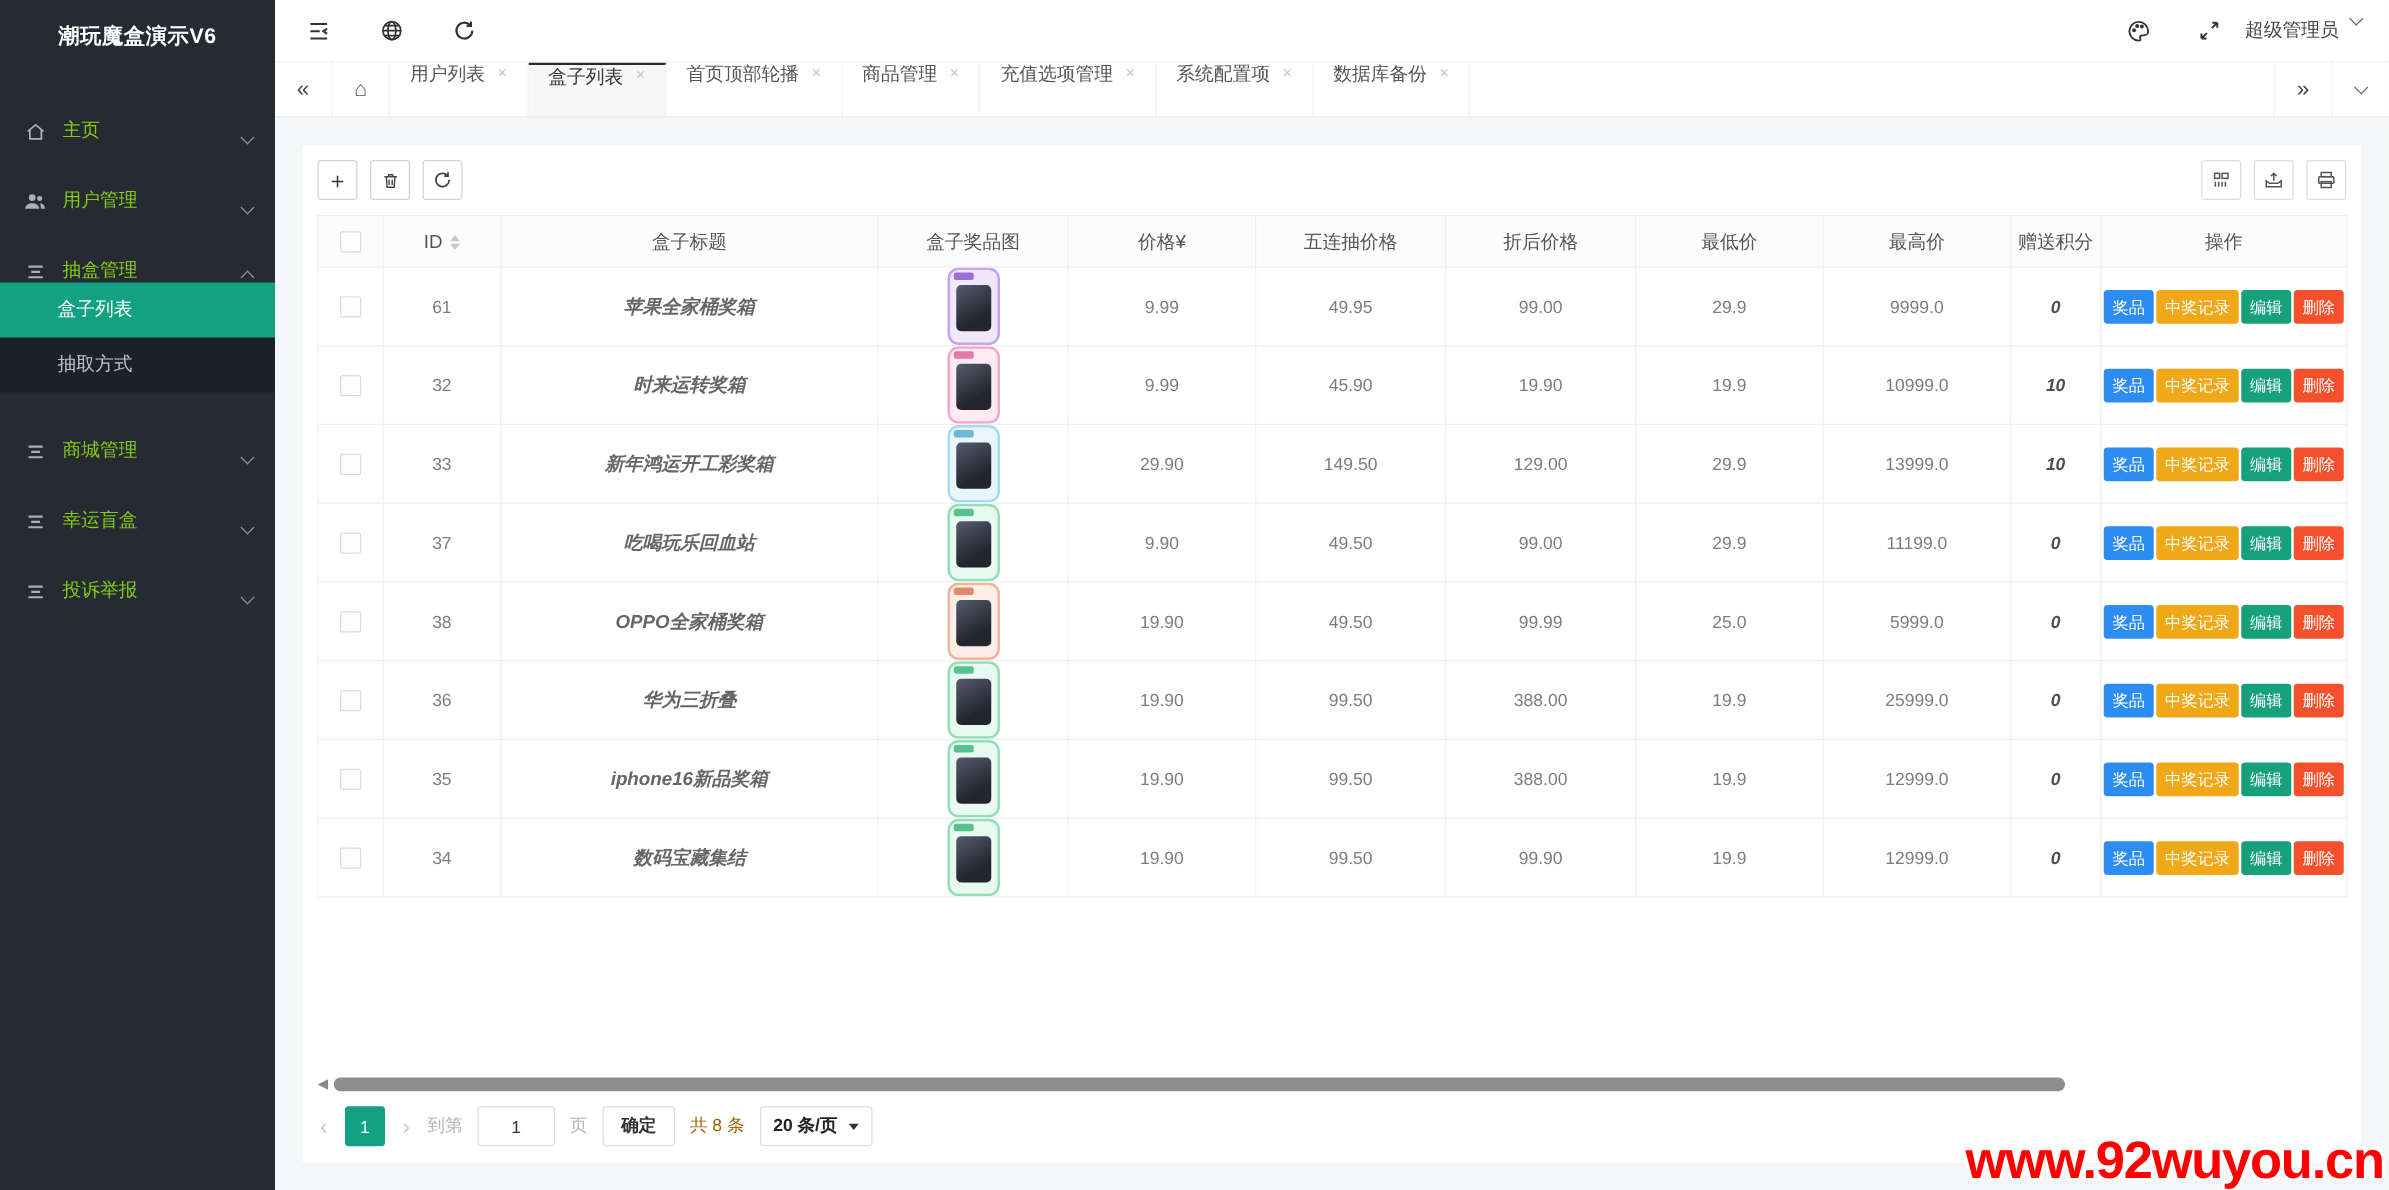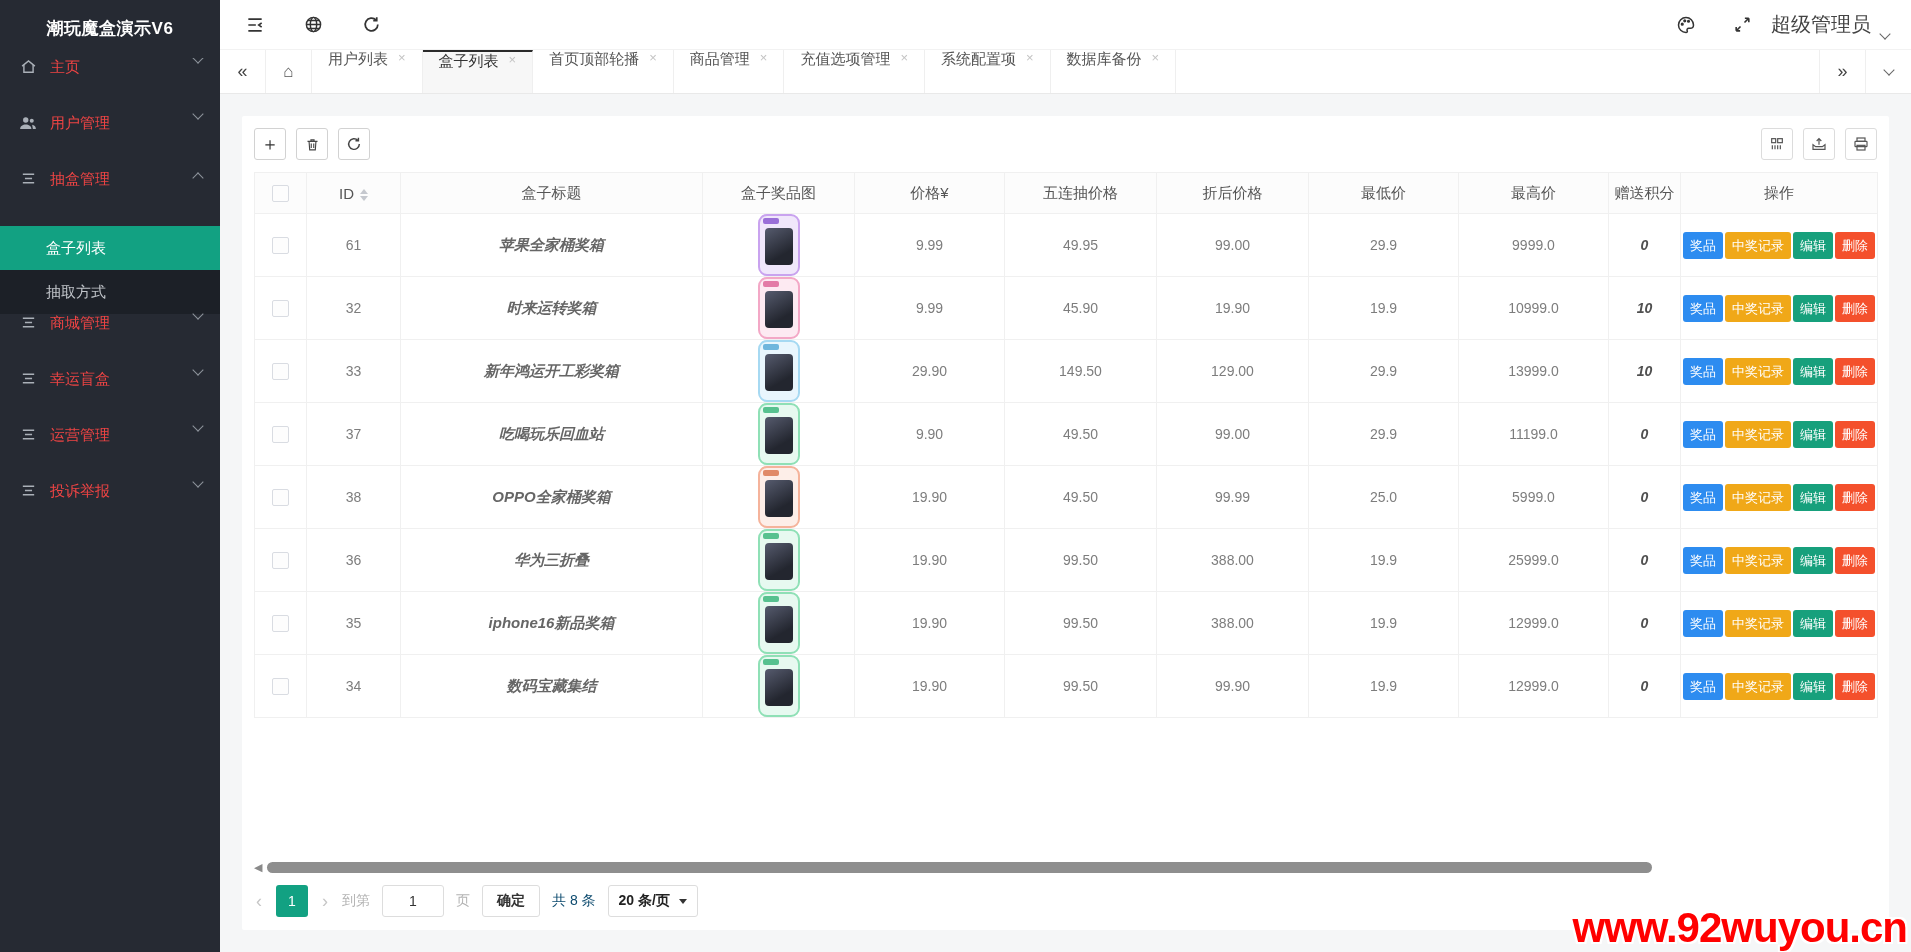--- a/index.html
+++ b/index.html
@@ -4,37 +4,37 @@
 <style>
   *{margin:0;padding:0;box-sizing:border-box}
   html,body{width:1911px;height:952px;overflow:hidden}
   body{font-family:"Liberation Sans","DejaVu Sans",sans-serif;background:#f5f6f7;position:relative}
   .app{display:flex;height:100%}
 
   
   .sidebar{width:220px;background:#262a33;flex-shrink:0;display:flex;flex-direction:column;color:#bfc3c9}
   .logo{height:58px;line-height:58px;text-align:center;color:#fff;font-size:17px;font-weight:bold;letter-spacing:.5px}
   .menu{flex:1;overflow:hidden}
-  .menu-item{height:56px;display:flex;align-items:flex-start;padding:0 18px;font-size:15px;cursor:pointer;color:#ef4444}
+  .menu-item{height:56px;display:flex;align-items:flex-end;padding:0 18px;font-size:15px;cursor:pointer;color:#84cc16}
   .mi-icon{width:20px;margin-right:12px;display:flex;align-items:center;justify-content:center;color:#aab0b8;font-size:16px}
   .mi-icon svg{display:block}
   .mi-label{flex:1}
   .chev{width:8px;height:8px;border-right:1.6px solid #8e949c;border-bottom:1.6px solid #8e949c;transform:rotate(45deg);margin-top:-4px}
   .chev.up{transform:rotate(-135deg);margin-top:4px}
   .submenu{background:#1c2027}
   .sub-item{height:44px;line-height:44px;padding-left:46px;font-size:15px;color:#c0c4c9;cursor:pointer}
   .sub-item.active{background:#12a182;color:#fff}
 
   
   .main{flex:1;display:flex;flex-direction:column;min-width:0}
   .topbar{height:50px;background:#fff;display:flex;align-items:center;padding:0 22px;border-bottom:1px solid #f2f2f2}
   .tb-icon{width:26px;height:26px;display:flex;align-items:center;justify-content:center;color:#333;margin-right:32px;cursor:pointer}
   .tb-right{margin-left:auto;display:flex;align-items:center}
   .tb-right .tb-icon{margin-right:0;margin-left:30px}
-  .userbox{display:flex;align-items:flex-end;margin-left:16px;color:#444;font-size:20px;cursor:pointer}
+  .userbox{display:flex;align-items:flex-start;margin-left:16px;color:#444;font-size:15px;cursor:pointer}
   .userbox .chev{border-color:#666;margin-left:10px}
 
   
   .tabbar{height:44px;background:#fff;display:flex;align-items:stretch;border-bottom:1px solid #e9e9e9}
   .tabbtn{width:46px;display:flex;align-items:center;justify-content:center;color:#444;font-size:18px;border-right:1px solid #efefef;cursor:pointer}
   .tabbtn.rb{border-right:none;border-left:1px solid #efefef}
   .tabs{display:flex;align-items:stretch;flex:1;overflow:hidden}
   .tab{display:flex;padding:0 16px;border-right:1px solid #efefef;font-size:15px;color:#555;cursor:pointer;position:relative;white-space:nowrap}
   .tab .x{color:#c3c3c3;font-size:13px;margin-left:10px}
   .tab.active{background:#f7f7f7;border-top:2px solid #2a2a2a;color:#333}
@@ -76,21 +76,21 @@
   .filler{flex:1}
   .hscroll{height:14px;display:flex;align-items:center;margin:0 0 10px 0}
   .hs-arrow{color:#8a8a8a;font-size:11px;margin-right:5px;line-height:1;cursor:pointer}
   .hs-thumb{height:11px;border-radius:6px;background:#8e8e8e;width:1385px;cursor:pointer}
 
   .pagination{height:34px;display:flex;align-items:center;gap:12px;color:#b3b3b3;font-size:14px}
   .pg-nav{font-size:18px;color:#c6c6c6;cursor:pointer;padding:0 2px}
   .pg-cur{width:32px;height:32px;background:#12a182;color:#fff;border-radius:3px;display:flex;align-items:center;justify-content:center;font-size:14px;cursor:pointer}
   .pg-input{width:62px;height:32px;border:1px solid #ddd;border-radius:3px;text-align:center;color:#333;font-size:14px;outline:none;font-family:inherit}
   .pg-ok{height:32px;padding:0 14px;border:1px solid #ddd;border-radius:3px;background:#fff;color:#333;font-weight:bold;font-size:14px;cursor:pointer}
-  .pg-total{color:#0c4a6e}
+  .pg-total{color:#a16207}
   .pg-size{height:32px;border:1px solid #ddd;border-radius:3px;padding:0 10px;display:flex;align-items:center;gap:9px;color:#222;font-weight:bold;cursor:pointer;background:#fff}
   .pg-size .tri-down{border-top-color:#333;border-left-width:4px;border-right-width:4px;border-top-width:5px}
 
   .watermark{position:absolute;right:4px;bottom:0;font-size:42px;font-weight:900;color:#ff0000;letter-spacing:-1px;
     text-shadow:-2px -2px 0 #fff,2px -2px 0 #fff,-2px 2px 0 #fff,2px 2px 0 #fff,0 -2px 0 #fff,0 2px 0 #fff,-2px 0 0 #fff,2px 0 0 #fff;z-index:50}
 </style>
 </head>
 <body>
 
 <div class="app">
@@ -142,29 +142,20 @@
           <span class="mi-label">商城管理</span>
           <span class="chev"></span>
         </div>
         <div class="menu-item">
           <span class="mi-icon">
             <svg width="17" height="17" viewBox="0 0 24 24" fill="none" stroke="currentColor" stroke-width="2.4">
               <path d="M4 6h16M7 12h10M4 18h16"></path>
             </svg>
           </span>
           <span class="mi-label">幸运盲盒</span>
-          <span class="chev"></span>
-        </div>
-        <div class="menu-item">
-          <span class="mi-icon">
-            <svg width="17" height="17" viewBox="0 0 24 24" fill="none" stroke="currentColor" stroke-width="2.4">
-              <path d="M4 6h16M7 12h10M4 18h16"></path>
-            </svg>
-          </span>
-          <span class="mi-label">运营管理</span>
           <span class="chev"></span>
         </div>
         <div class="menu-item">
           <span class="mi-icon">
             <svg width="17" height="17" viewBox="0 0 24 24" fill="none" stroke="currentColor" stroke-width="2.4">
               <path d="M4 6h16M7 12h10M4 18h16"></path>
             </svg>
           </span>
           <span class="mi-label">投诉举报</span>
           <span class="chev"></span>

